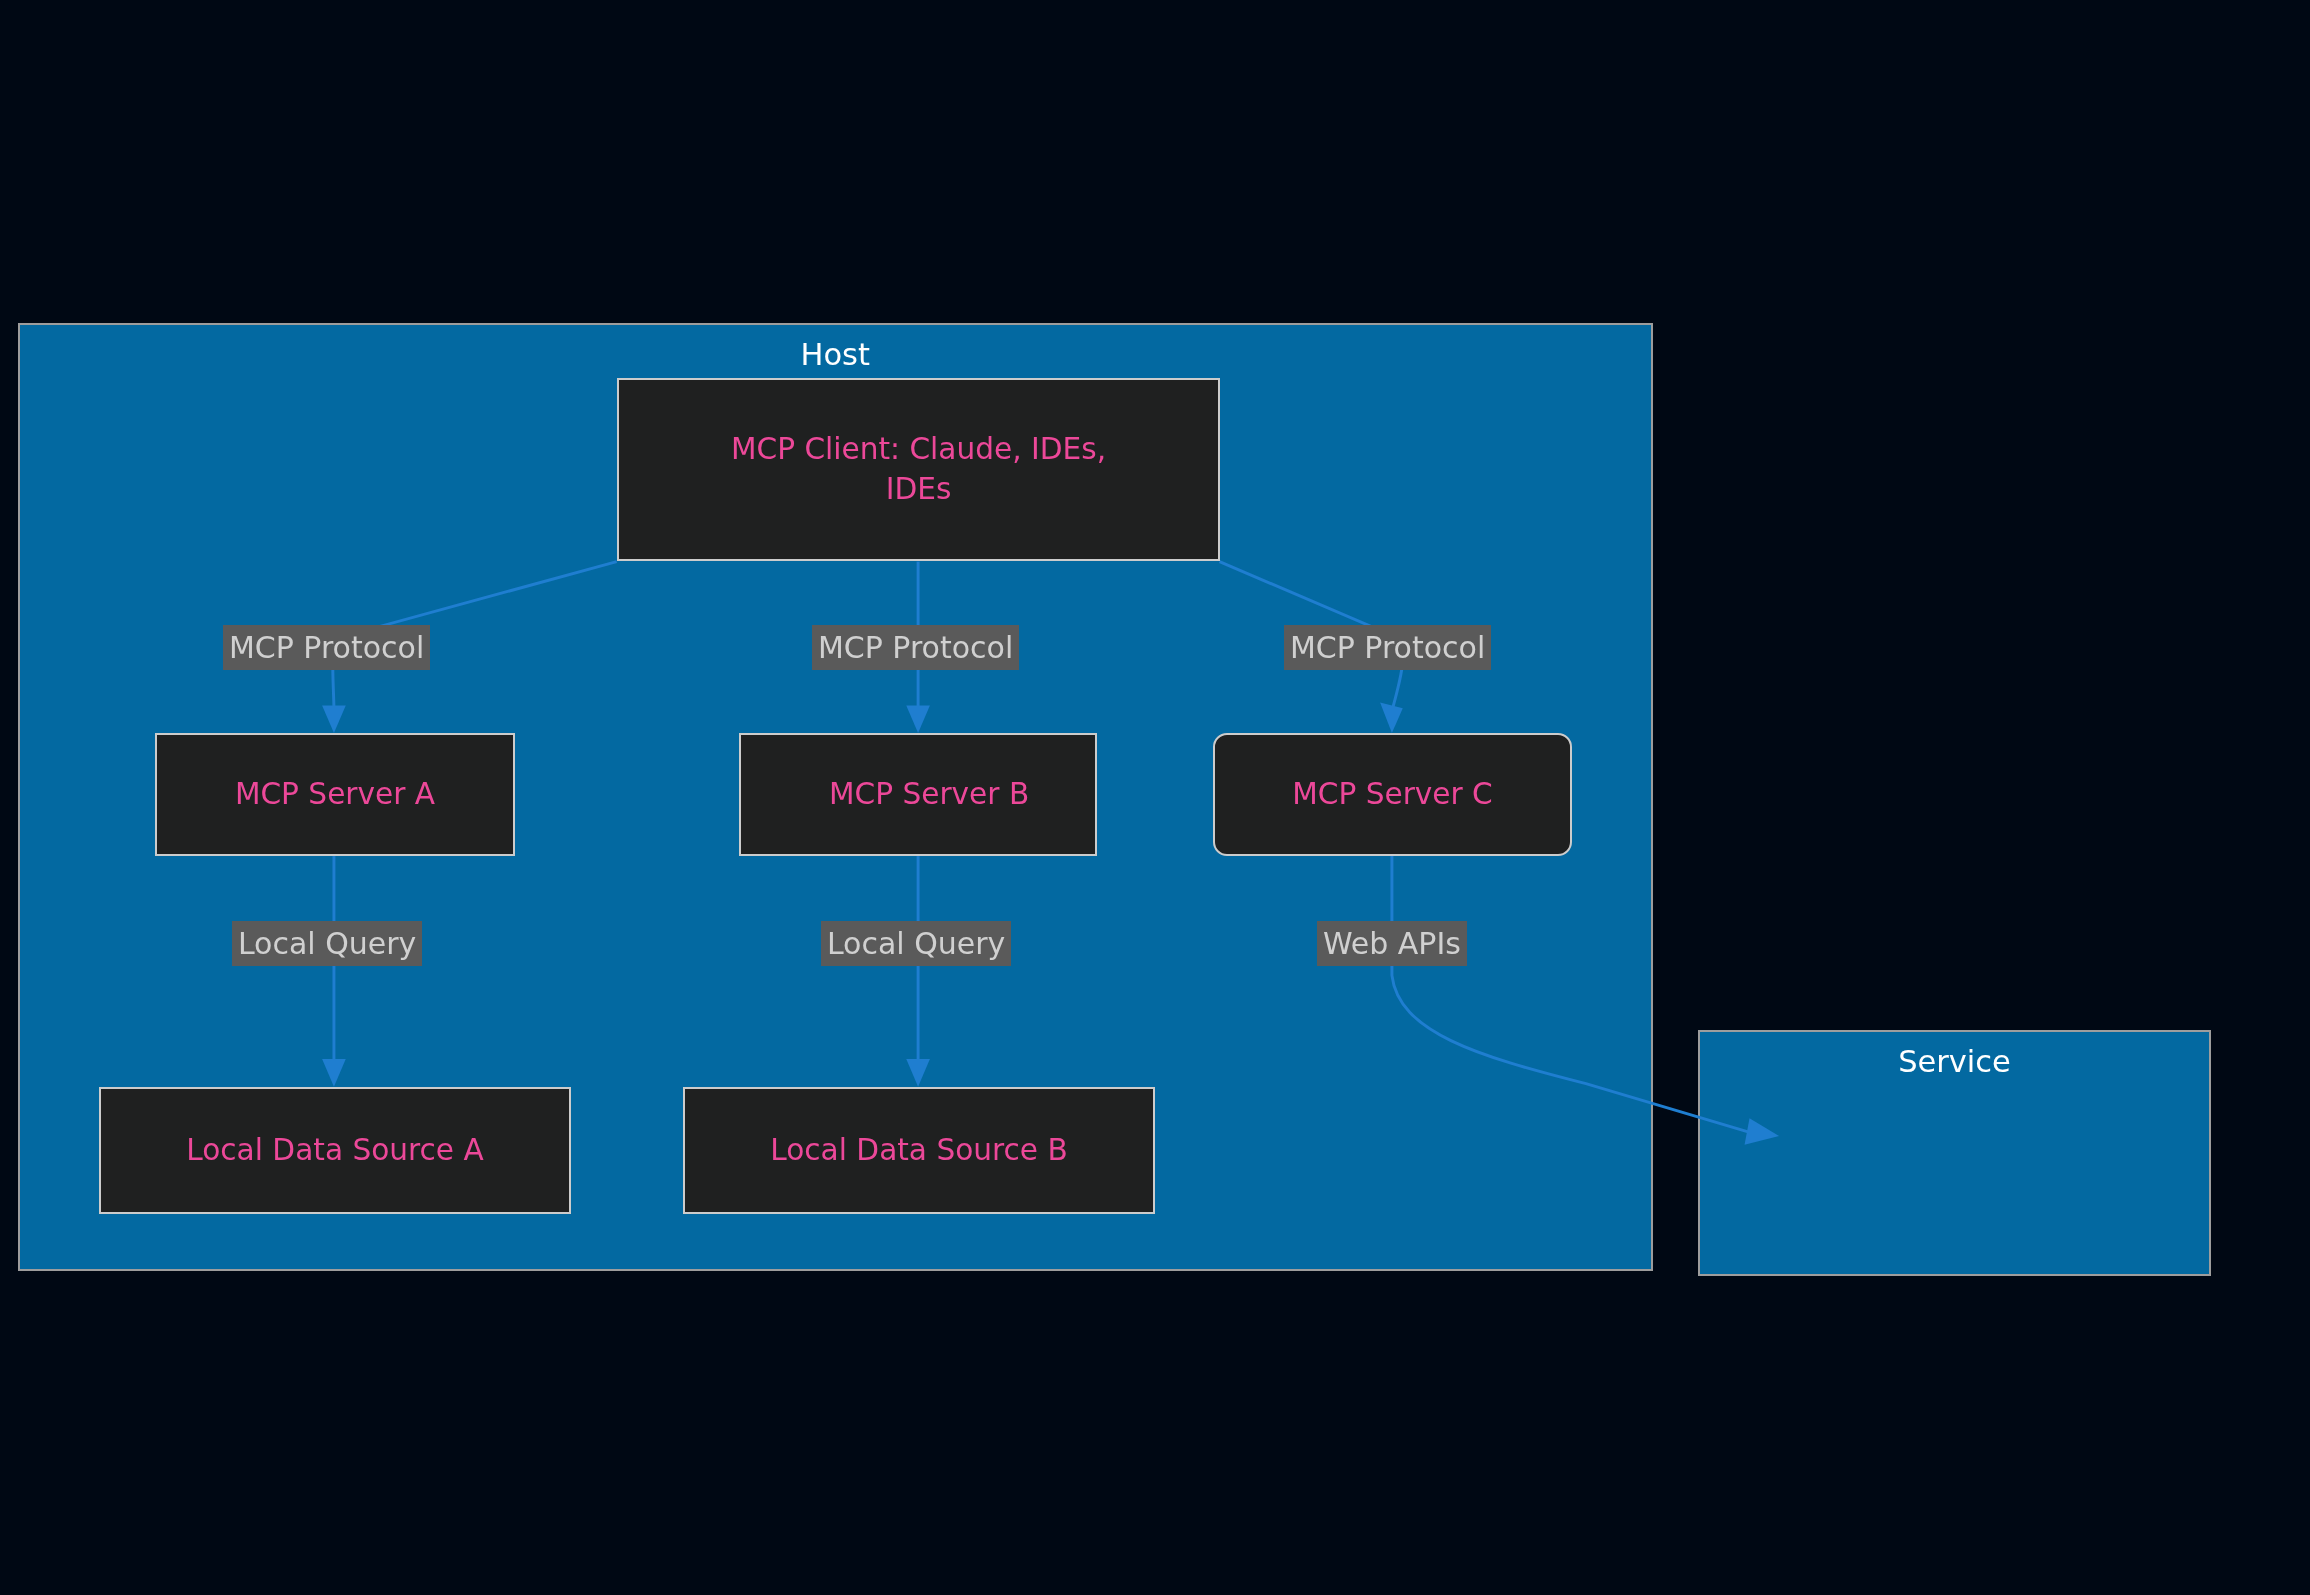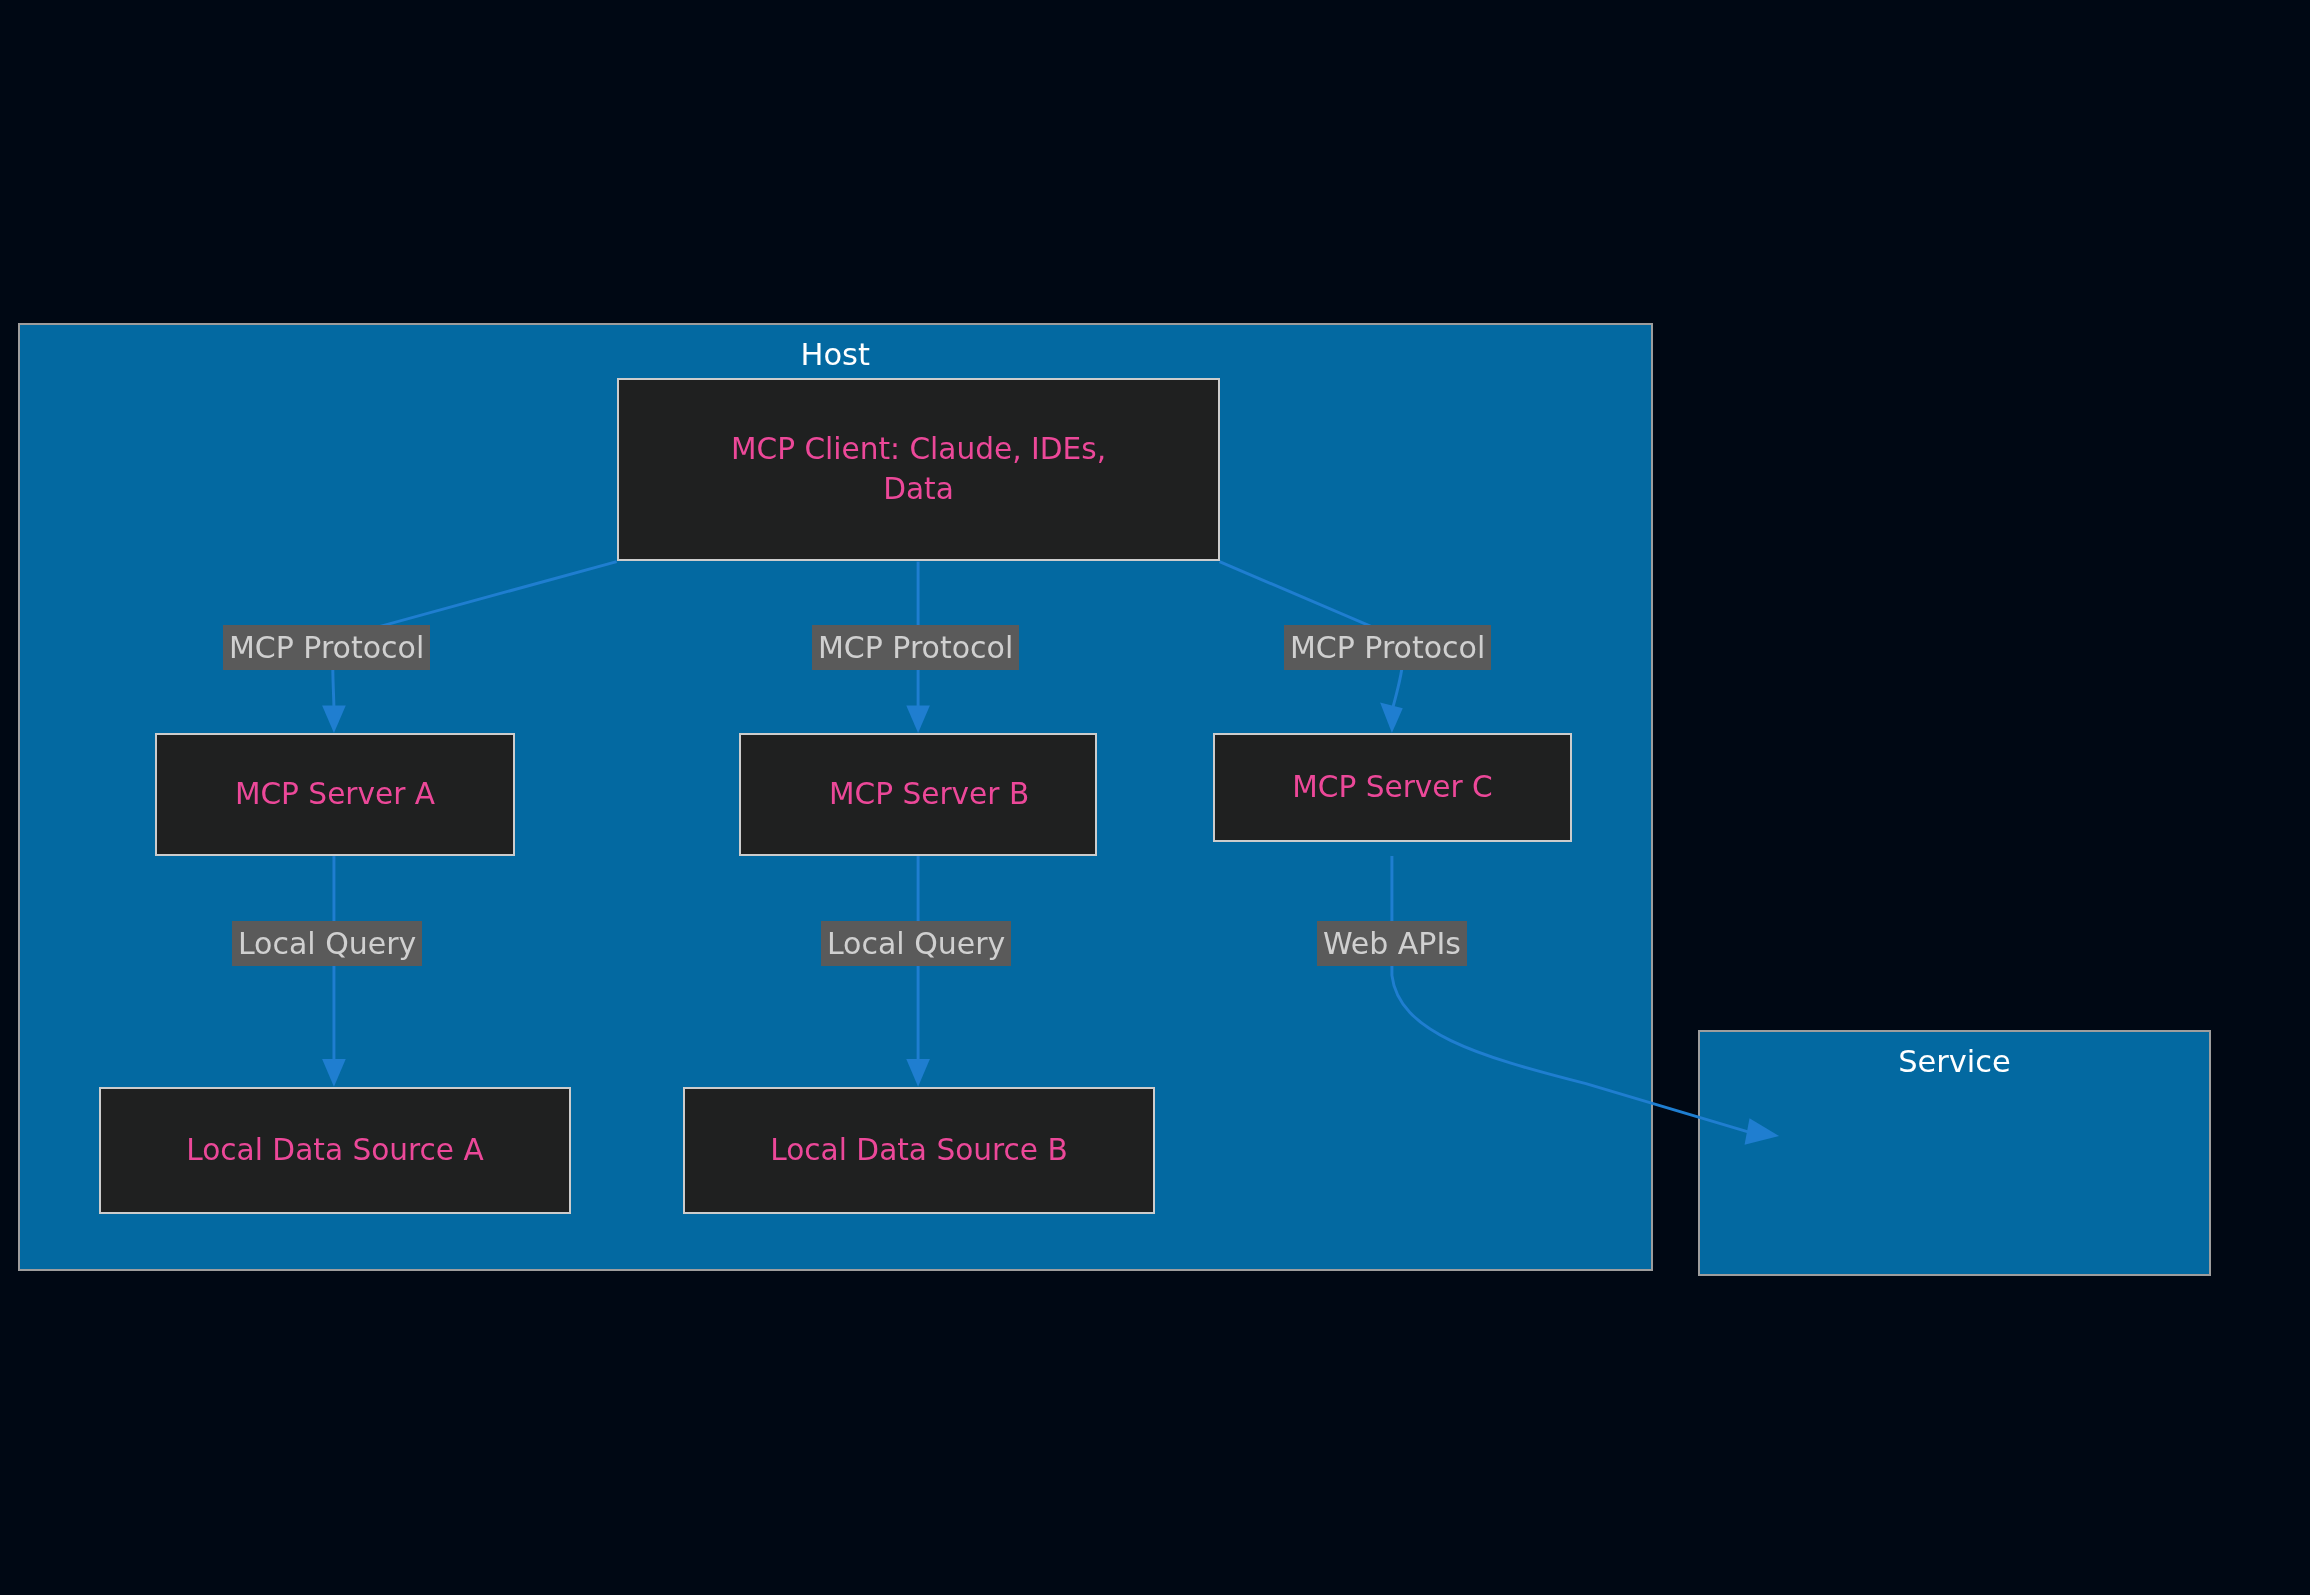--- a/index.html
+++ b/index.html
@@ -48,21 +48,21 @@
     justify-content: center;
     text-align: center;
     color: #ec4899;
     font-size: 29.6px;
     line-height: 1.35;
     padding: 3.9px 13.8px;
   }
   #node-mcp-client        { left: 617px;  top: 378px;  width: 603px; height: 183px; }
   #node-mcp-server-a      { left: 155px;  top: 733px;  width: 360px; height: 123px; }
   #node-mcp-server-b      { left: 739px;  top: 733px;  width: 358px; height: 123px; padding-left: 36px; }
-  #node-mcp-server-c      { left: 1213px; top: 733px;  width: 359px; height: 109px; }
+  #node-mcp-server-c      { left: 1213px; top: 733px;  width: 359px; height: 123px; border-radius: 14px; }
   #node-local-data-a      { left: 99px;  top: 1087px; width: 472px; height: 127px; }
   #node-local-data-b      { left: 683px;  top: 1087px; width: 472px; height: 127px; text-align: center; }
   #node-remote-service-c  { left: 1779px; top: 1085px; width: 433px; height: 126px; }
 
   
   .edge-label {
     position: absolute;
     background: #5a5a5a;
     color: #d0d0d0;
     font-size: 30px;
@@ -134,21 +134,21 @@
     </g>
 
     <g>
       <path class="edge-path" d="M 1413 869 L 1413 990 C 1420 1048 1500 1072 1610 1100 L 1778 1150"></path>
       <polygon class="arrow-head" points="1776,1135 1806,1153 1771,1162"></polygon>
     </g>
   </svg>
 
   <div id="node-mcp-client" class="node">
     <span>
-      <span>MCP Client: Claude, IDEs,</span><br><span>Data</span>
+      <span>MCP Client: Claude, IDEs,</span><br><span>IDEs</span>
     </span>
   </div>
 
   <div id="node-mcp-server-a" class="node">
     <span>MCP Server A</span>
   </div>
 
   <div id="node-mcp-server-b" class="node">
     <span>MCP Server B</span>
   </div>

